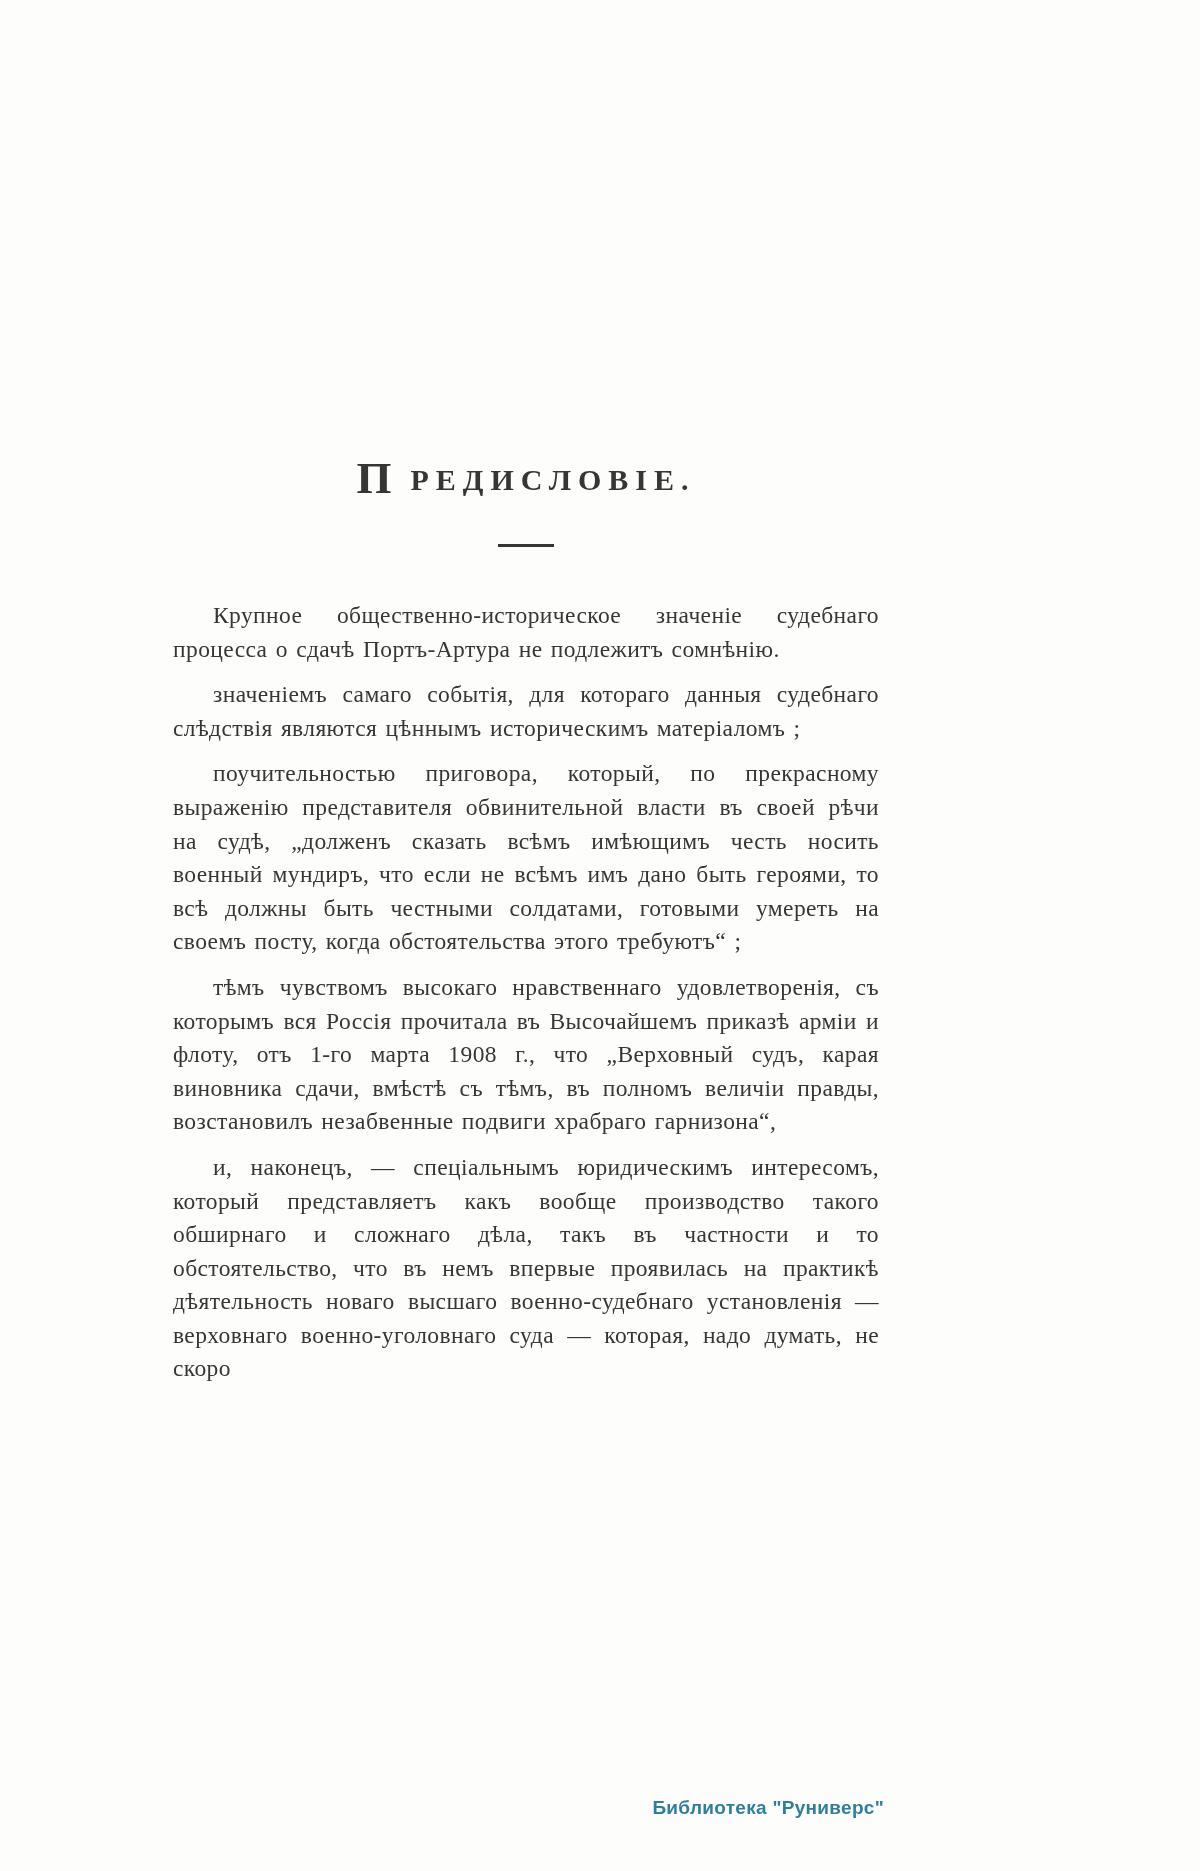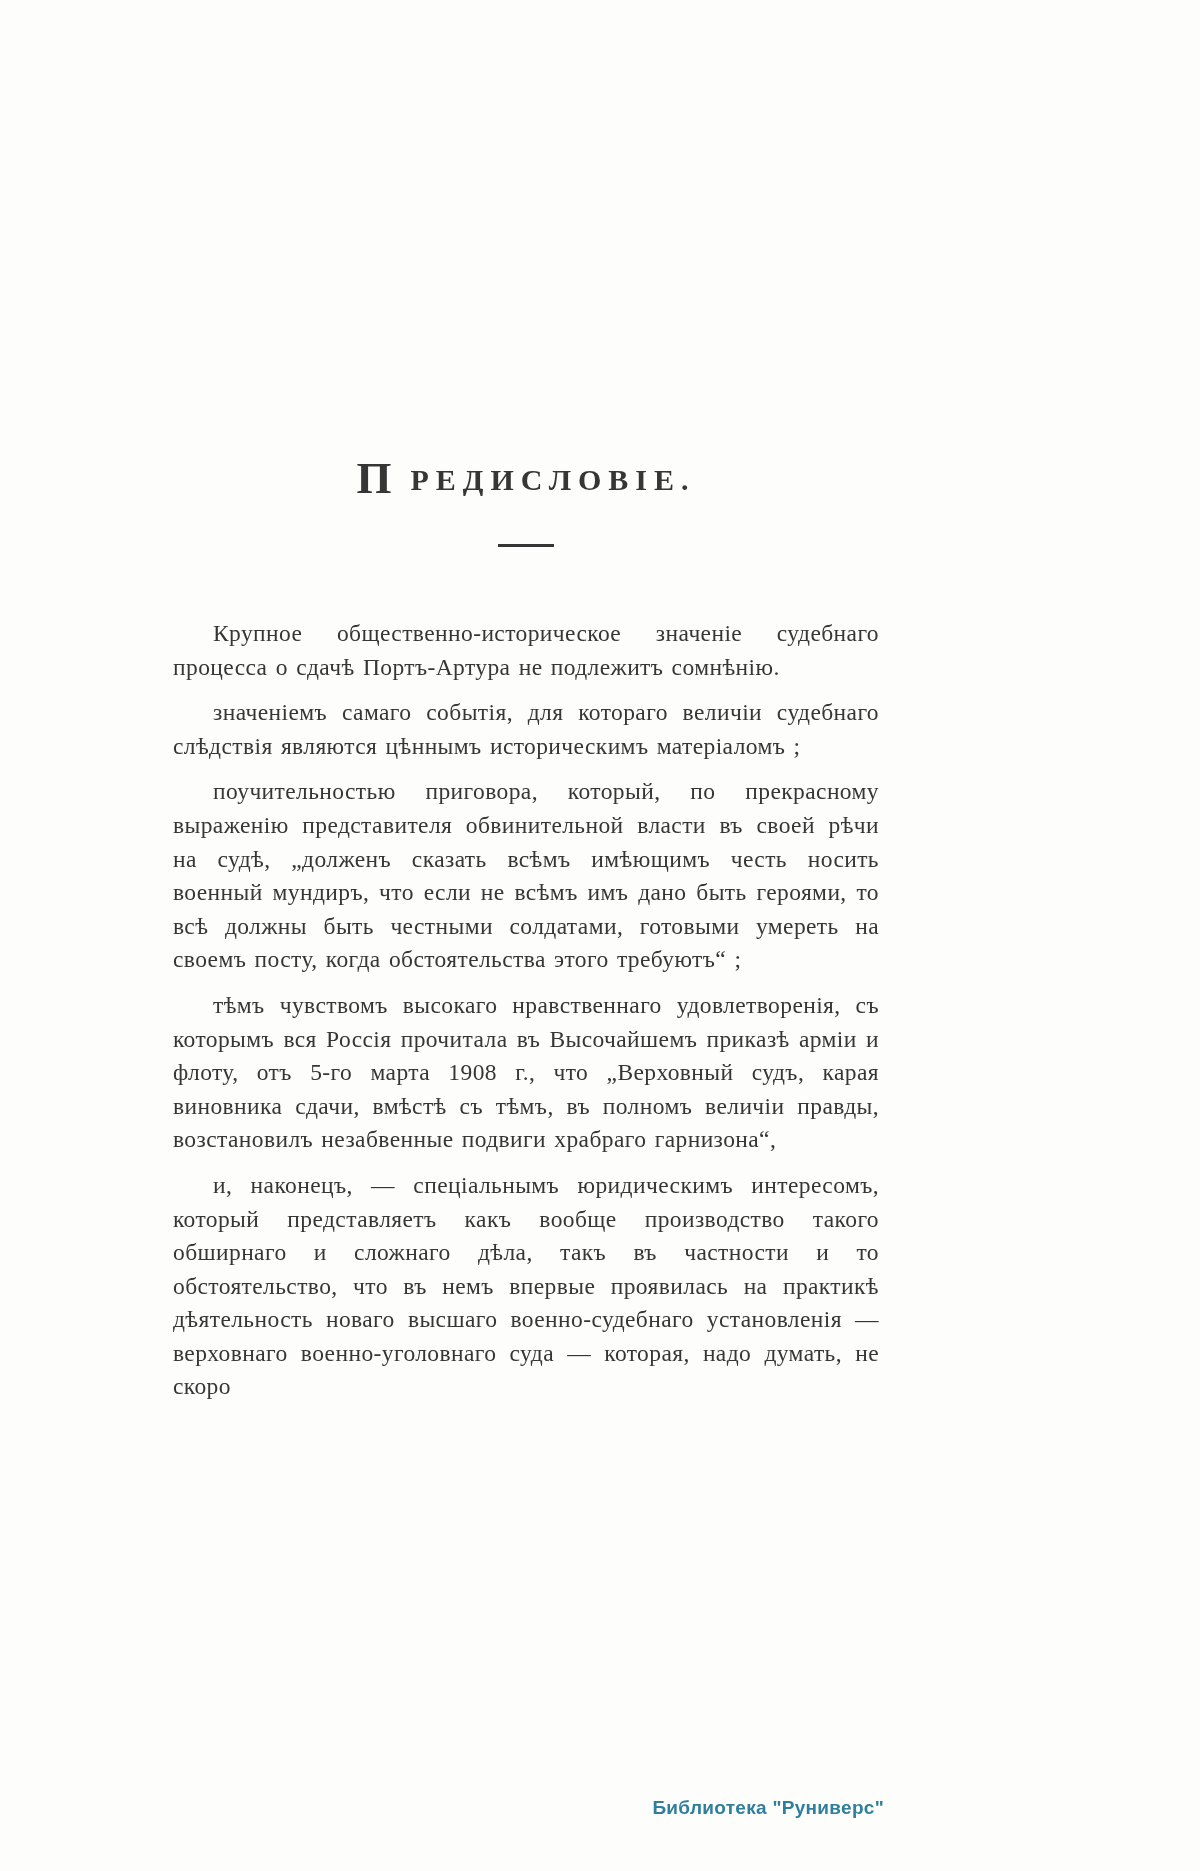--- a/index.html
+++ b/index.html
@@ -42,21 +42,21 @@
     letter-spacing: 7px;
   }
 
   .divider {
     width: 56px;
     border-top: 3px solid var(--ink, #363636);
     margin: 34px auto 0 auto;
   }
 
   .text-block {
-    margin-top: 46px;
+    margin-top: 28px;
     text-align: justify;
     font-size: 23.5px;
     line-height: 33.6px;
     letter-spacing: 0.4px;
     word-spacing: 2px;
   }
 
   .text-block p.para {
     text-indent: 40px;
   }
@@ -80,23 +80,23 @@
 <div class="page">
 
   <div class="column">
 
     <h1 class="title"><span class="initial">П</span><span>РЕДИСЛОВІЕ.</span></h1>
 
     <div class="divider"></div>
 
     <div class="text-block">
         <p class="para">Крупное общественно-историческое значеніе судебнаго процесса о сдачѣ Портъ-Артура не подлежитъ сомнѣнію.</p>
-        <p class="para">значеніемъ самаго событія, для котораго величіи судебнаго слѣдствія являются цѣннымъ историческимъ матеріаломъ ;</p>
+        <p class="para">значеніемъ самаго событія, для котораго данныя судебнаго слѣдствія являются цѣннымъ историческимъ матеріаломъ ;</p>
         <p class="para">поучительностью приговора, который, по прекрасному выраженію представителя обвинительной власти въ своей рѣчи на судѣ, „долженъ сказать всѣмъ имѣющимъ честь носить военный мундиръ, что если не всѣмъ имъ дано быть героями, то всѣ должны быть честными солдатами, готовыми умереть на своемъ посту, когда обстоятельства этого требуютъ“ ;</p>
-        <p class="para">тѣмъ чувствомъ высокаго нравственнаго удовлетворенія, съ которымъ вся Россія прочитала въ Высочайшемъ приказѣ арміи и флоту, отъ 5-го марта 1908 г., что „Верховный судъ, карая виновника сдачи, вмѣстѣ съ тѣмъ, въ полномъ величіи правды, возстановилъ незабвенные подвиги храбраго гарнизона“,</p>
+        <p class="para">тѣмъ чувствомъ высокаго нравственнаго удовлетворенія, съ которымъ вся Россія прочитала въ Высочайшемъ приказѣ арміи и флоту, отъ 1-го марта 1908 г., что „Верховный судъ, карая виновника сдачи, вмѣстѣ съ тѣмъ, въ полномъ величіи правды, возстановилъ незабвенные подвиги храбраго гарнизона“,</p>
         <p class="para">и, наконецъ, — спеціальнымъ юридическимъ интересомъ, который представляетъ какъ вообще производство такого обширнаго и сложнаго дѣла, такъ въ частности и то обстоятельство, что въ немъ впервые проявилась на практикѣ дѣятельность новаго высшаго военно-судебнаго установленія — верховнаго военно-уголовнаго суда — которая, надо думать, не скоро</p>
       </div>
 
   </div>
 
   <div class="footer">Библиотека "Руниверс"</div>
 
 </div>
 
 </body></html>

